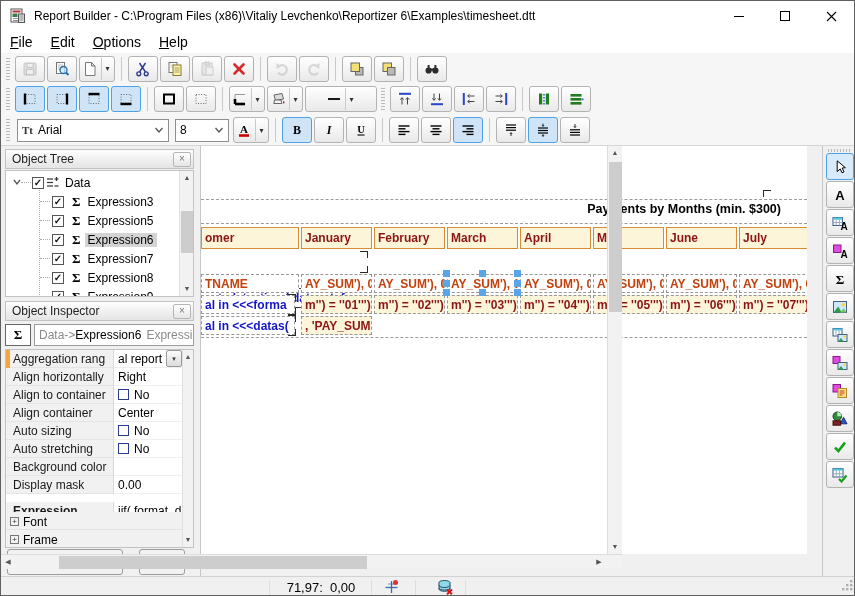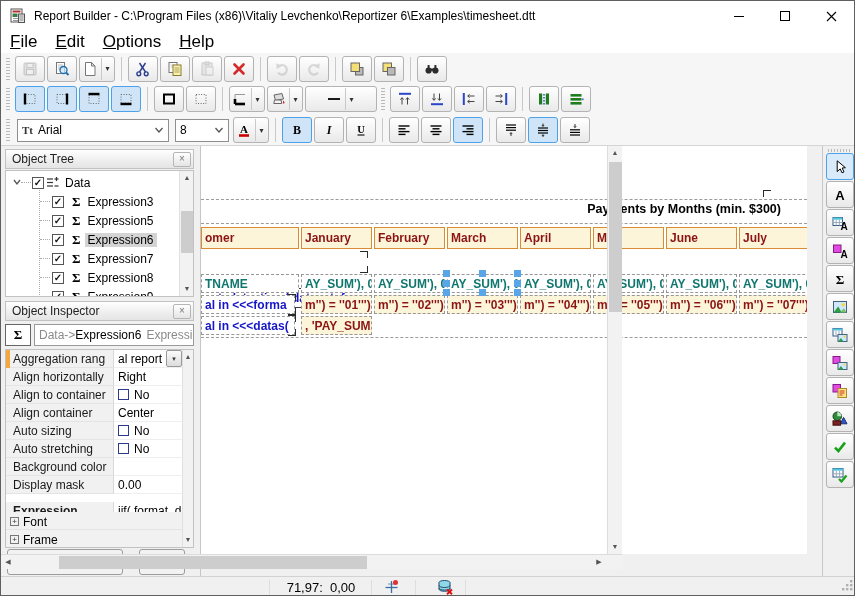--- a/index.html
+++ b/index.html
@@ -7,21 +7,21 @@
   .window{position:relative;width:855px;height:596px;background:#f0f0f0;border:1px solid #5f5f5f;box-sizing:border-box;overflow:hidden}
   .window *{box-sizing:border-box}
 
   
   .titlebar{position:absolute;left:0;top:0;width:100%;height:30px;background:#fff;display:flex;align-items:center}
   .title-text{font-size:12px;color:#000;margin-left:7px;white-space:nowrap}
   .winctl{position:absolute;top:0;right:0;height:30px;display:flex}
   .winbtn{width:46px;height:30px;display:flex;align-items:center;justify-content:center}
 
   
-  .menubar{position:absolute;top:30px;left:0;width:100%;height:22px;background:#fff;display:flex;align-items:center;font-size:17px}
+  .menubar{position:absolute;top:30px;left:0;width:100%;height:22px;background:#fff;display:flex;align-items:center;font-size:14px}
   .menu-item{padding:2px 9px;color:#000}
 
   
   .toolbars{position:absolute;top:52px;left:0;width:100%;height:93px;background:#f6f6f6;border-bottom:1px solid #d5d5d5}
   .tbrow{position:absolute;left:0;width:100%;display:flex;align-items:center;padding-left:2px}
   #tb1{top:0;height:31px}#tb2{top:31px;height:30px}#tb3{top:61px;height:32px}
   .grip{width:4px;height:22px;margin:0 4px 0 3px;flex:none;background:repeating-linear-gradient(to bottom,#b9b9b9 0 1px,transparent 1px 3px)}
   .tbtn{position:relative;height:26px;min-width:30px;margin:1px;border:1px solid #b3b3b3;border-radius:3px;background:linear-gradient(#ffffff,#e9e9e9);display:flex;align-items:center;justify-content:center;flex:none;padding:0 1px}
   .tbtn.pressed{border-color:#4da1e8;background:#cfe5f7}
   .tbtn.disabled .ico{filter:grayscale(1);opacity:.5}
@@ -71,21 +71,21 @@
   #view-form-btn{left:6px;top:403px;width:116px;color:#6e6e6e}
   #help-btn{left:138px;top:403px;width:46px;color:#1a3fd4;font-weight:bold;font-size:15px}
 
   
   #canvas{position:absolute;left:200px;top:0;width:606px;height:408px;background:#fff;overflow:hidden}
   .bandline{position:absolute;left:0;width:100%;border-top:1px dashed #9b9b9b;height:0}
   #rpt-title{position:absolute;left:370px;top:56px;width:210px;font-weight:bold;font-size:12.5px;text-align:right;white-space:nowrap;color:#000}
   .tick{position:absolute;width:8px;height:7px}
   .dcell{position:absolute;height:19px;font-weight:bold;font-size:12px;padding:2px 0 0 3px;white-space:nowrap;overflow:hidden}
   .hdr{background:#fdf5d9;border:1px solid #d98c34;color:#8b1414;height:22px;padding-top:3px}
-  .sumcell{background:#fff;border:1px dashed #979797;color:#0f766e}
+  .sumcell{background:#fff;border:1px dashed #979797;color:#c2410c}
   .condcell{background:#fdf5d9;border:1px dashed #979797;color:#8b1414}
   .exprobj{background:#fff;color:#1616c8;border-top:1px solid #3c3c3c;border-bottom:1px solid #3c3c3c;height:20px}
   .exprobj2{background:#fff;color:#1616c8;border:1px dashed #979797}
   .handle{position:absolute;width:7px;height:7px;background:#58a6e8}
   #vsb{left:606px;top:0;width:15px;height:408px;border-left:1px solid #dcdcdc}
   #hsb{left:0;top:408px;width:621px;height:15px;background:#f2f2f2;border-top:1px solid #dcdcdc;position:absolute}
 
   
   #palette{position:absolute;left:821px;top:0;width:34px;height:430px;background:#f0f0f0;border-left:1px solid #c6c6c6}
   .pgrip{position:absolute;left:5px;top:3px;width:24px;height:3px;background:repeating-linear-gradient(to right,#b9b9b9 0 1px,transparent 1px 3px)}

